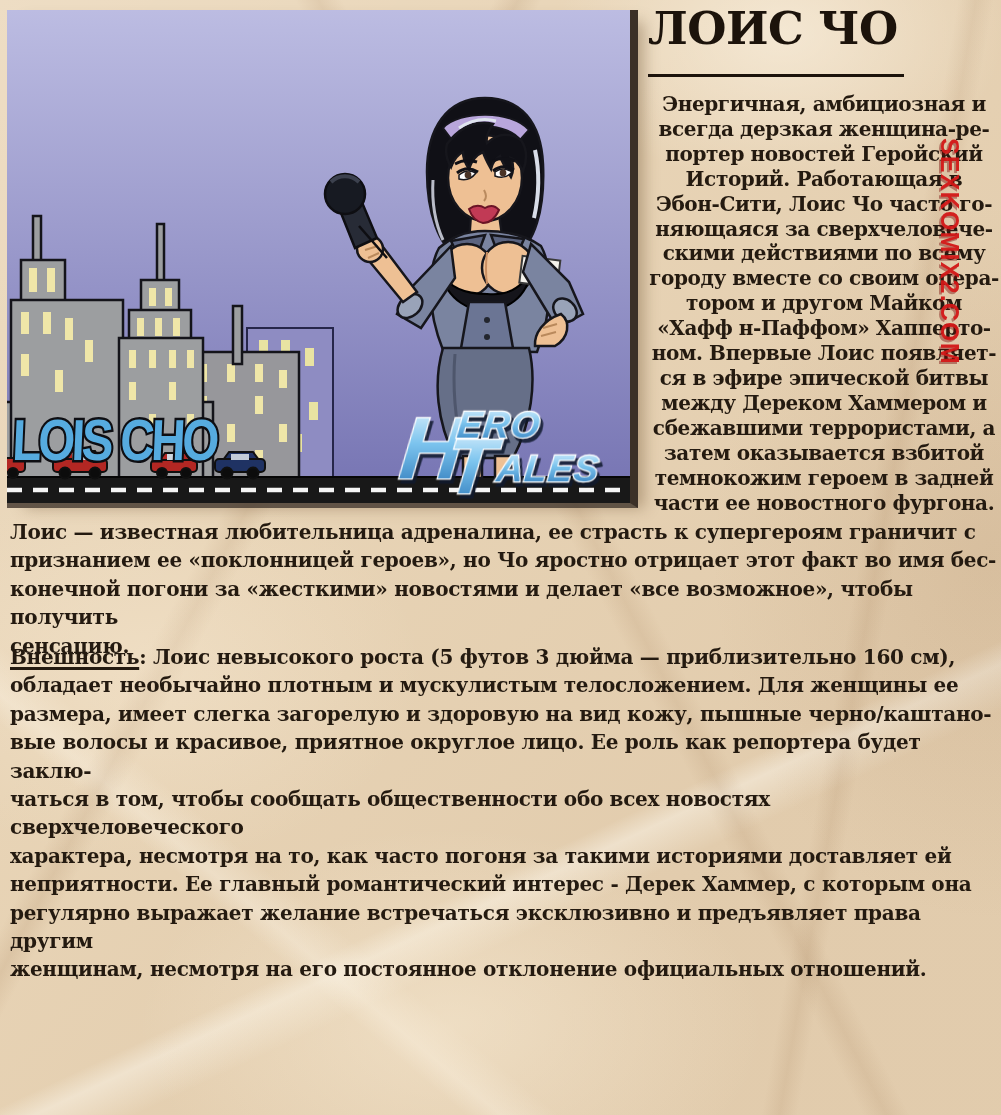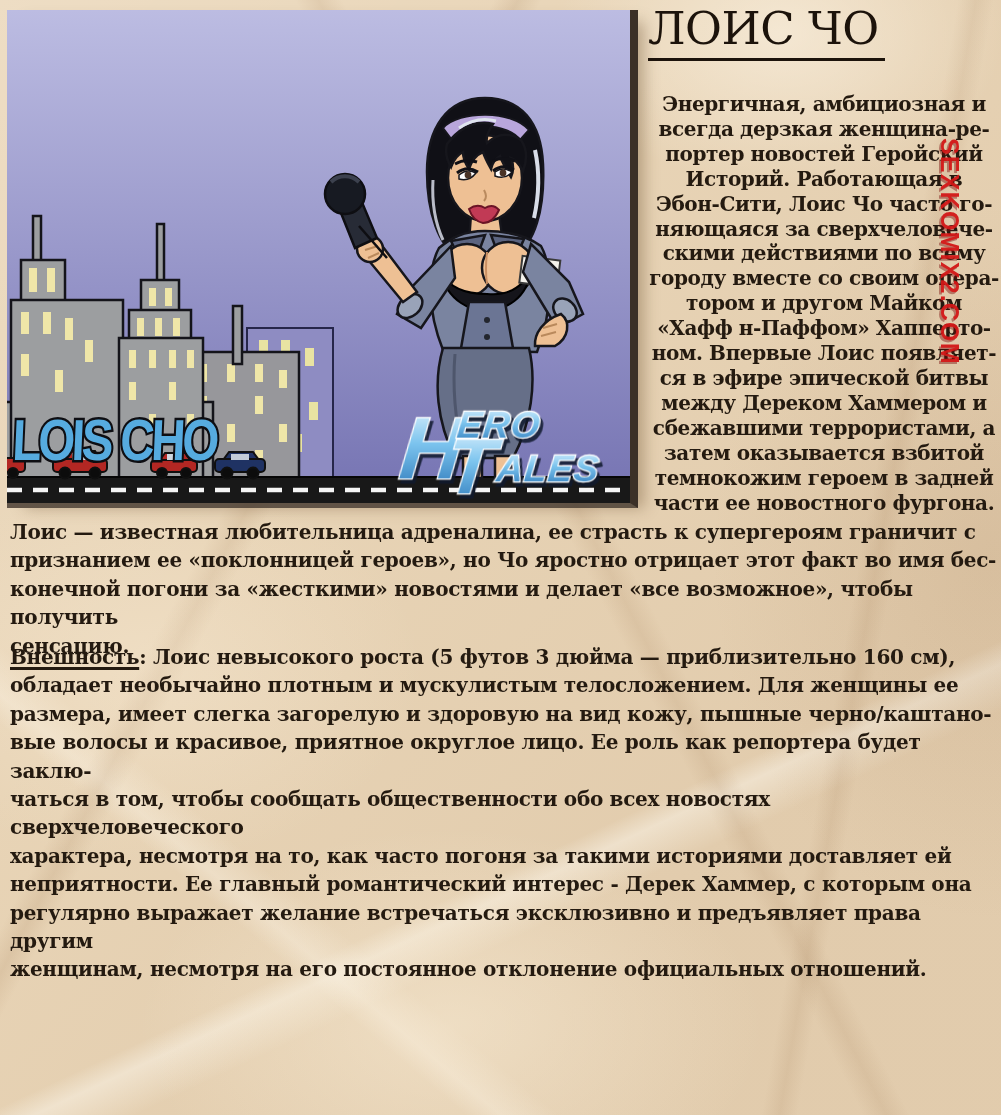--- a/index.html
+++ b/index.html
@@ -21,24 +21,24 @@
   }
   .panel{
     position:absolute;left:7px;top:10px;width:623px;height:493px;
     border-right:8px solid #3b3027;
     border-bottom:5px solid rgba(59,48,39,.78);
     box-shadow:12px 6px 14px -6px rgba(90,60,30,.35);
   }
   .panel svg{display:block;}
   .title{
     position:absolute;left:648px;top:2px;margin:0;
-    font-family:"DejaVu Serif",serif;font-weight:normal;
+    font-family:"DejaVu Serif",serif;font-weight:bold;
     font-size:45px;line-height:1.18;color:#1c130b;
     letter-spacing:-0.5px;
-    border-bottom:3.5px solid #1c130b;padding:0 6px 3px 0;
+    border-bottom:3.5px solid #1c130b;padding:0 6px 19px 0;
     display:inline-block;
   }
   .ink{color:#241a10;font-weight:bold;}
   .col-right{
     position:absolute;left:648px;top:92px;width:352px;
     font-size:20px;line-height:24.9px;letter-spacing:-0.4px;
     white-space:pre-line;
     text-align:center;
   }
   .para{

